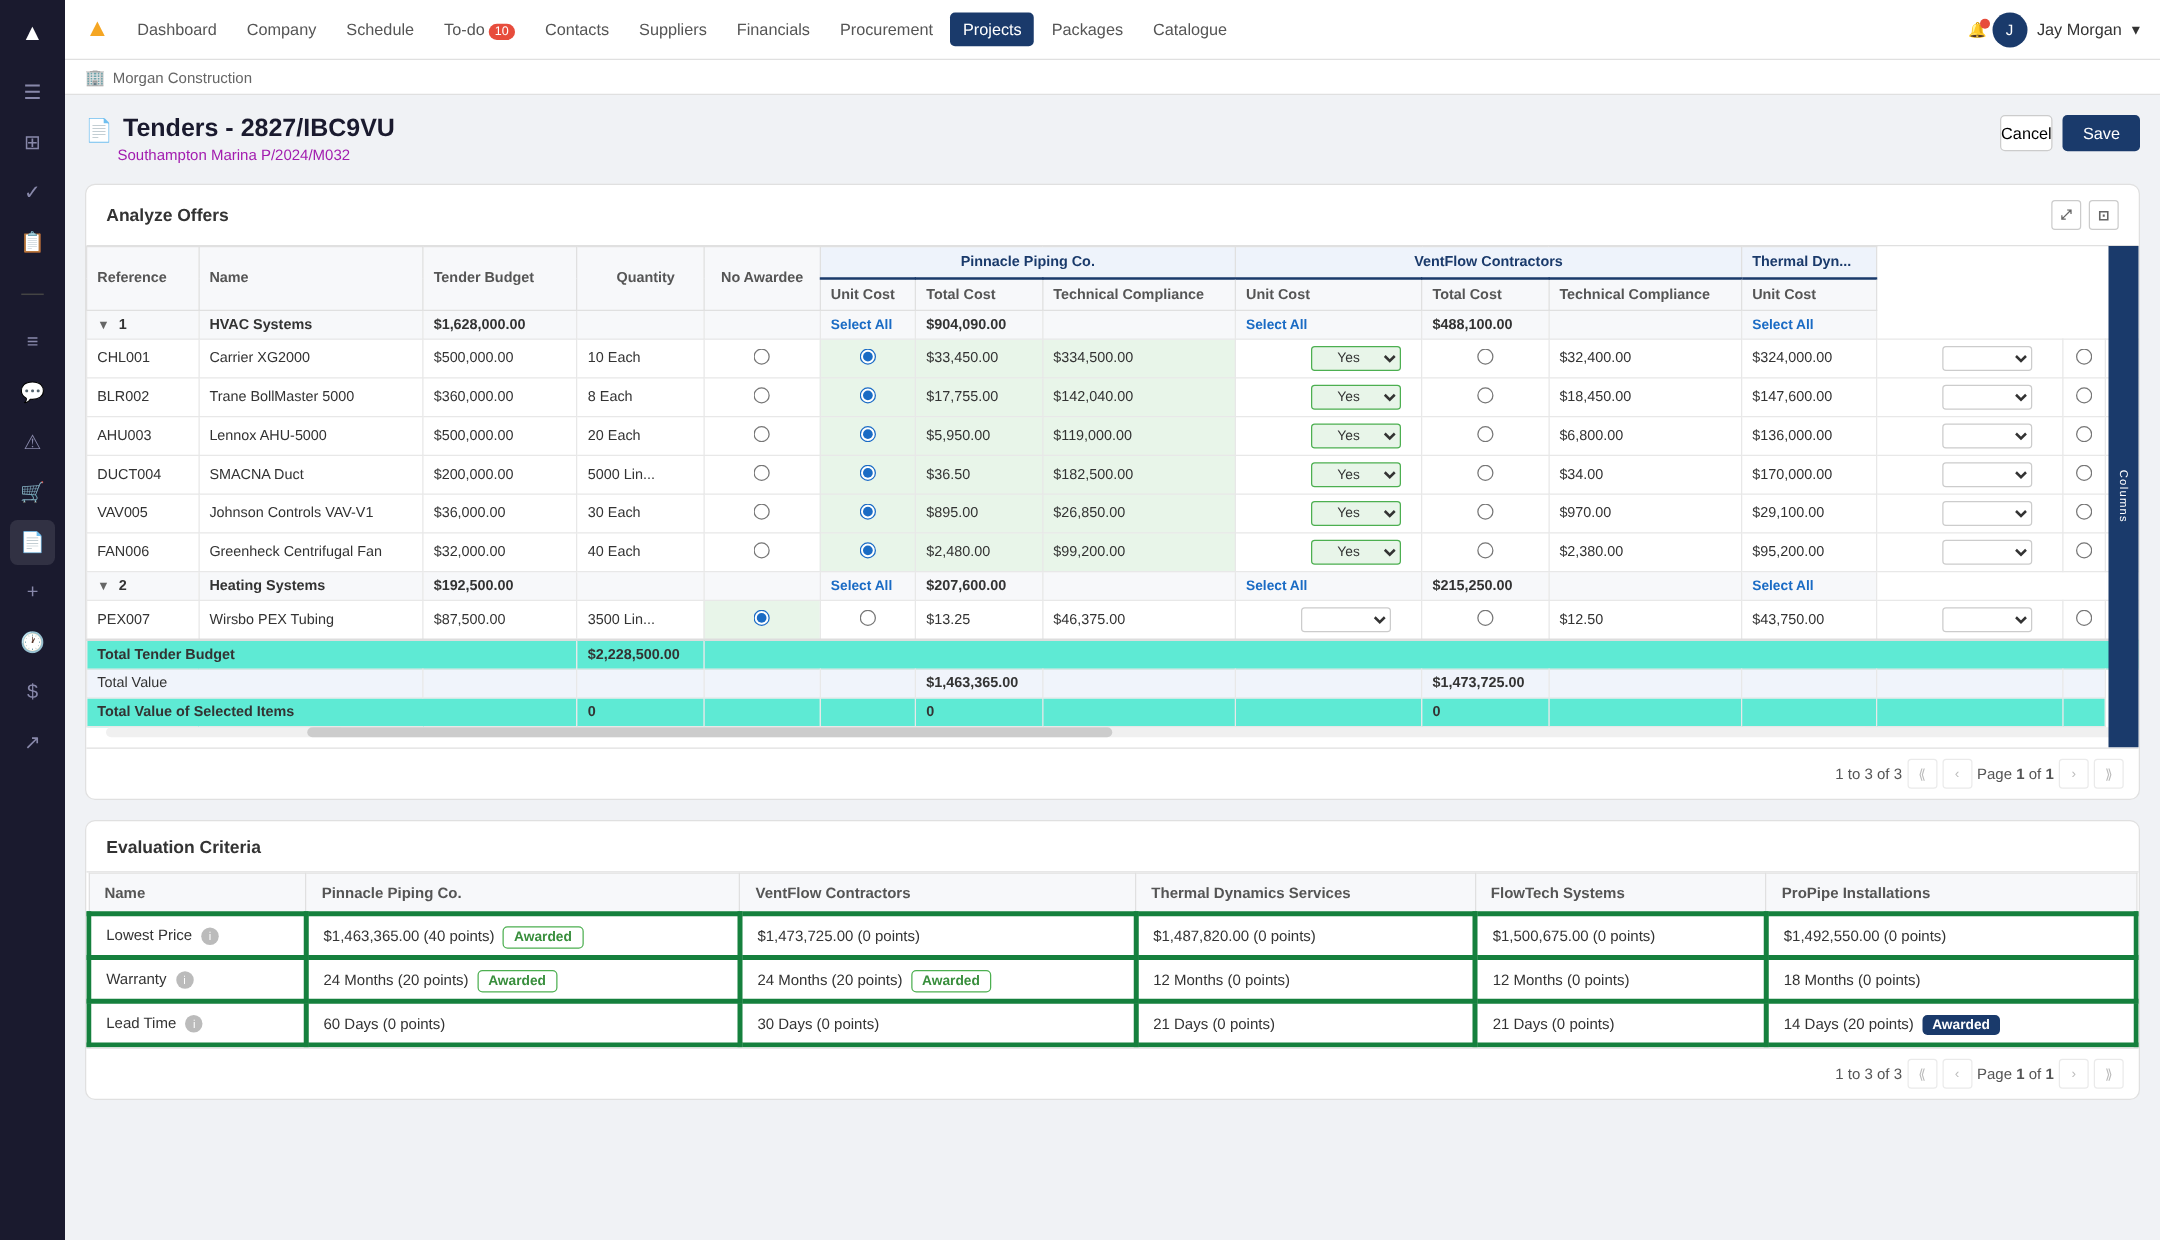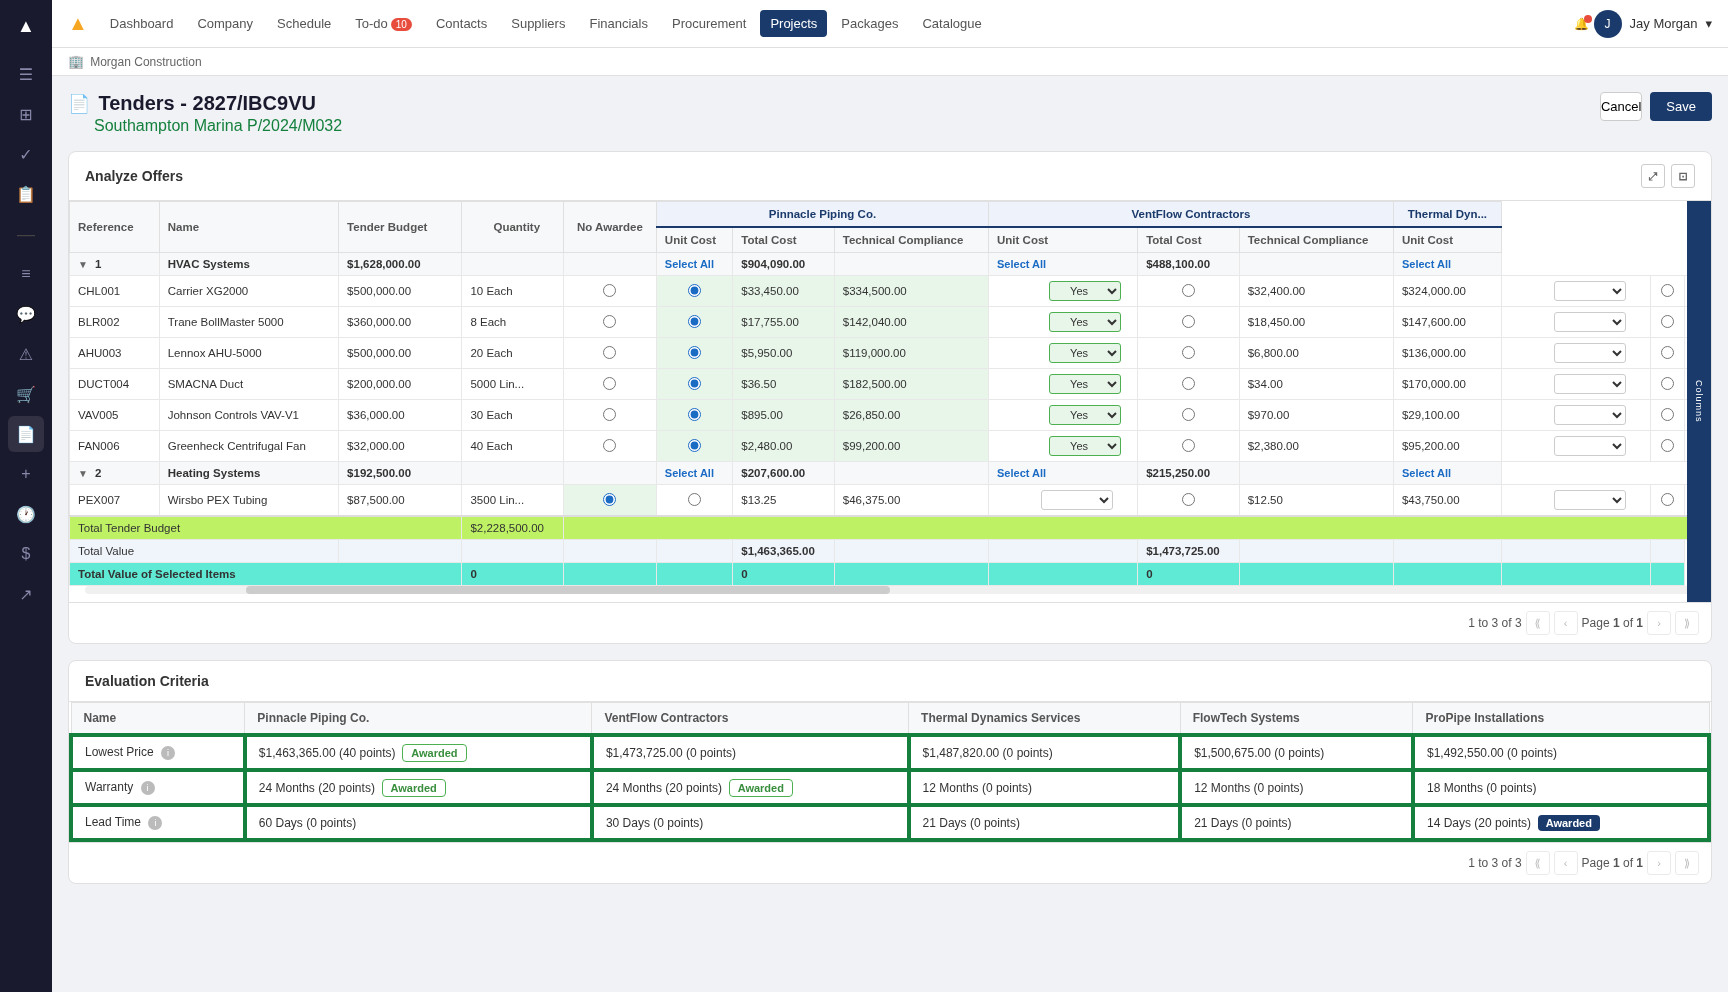--- a/index.html
+++ b/index.html
@@ -31,21 +31,21 @@
     .breadcrumb-icon { font-size: 13px; }
 
     
     .page-content { flex: 1; overflow-y: auto; padding: 16px; display: flex; flex-direction: column; gap: 16px; background: #f0f2f5; }
 
     
     .page-header { display: flex; align-items: flex-start; justify-content: space-between; }
     .page-title-wrap { display: flex; flex-direction: column; gap: 2px; }
     .page-title { display: flex; align-items: center; gap: 8px; font-size: 20px; font-weight: 600; color: #1a1a2e; }
     .page-title-icon { color: #1a6bc4; font-size: 18px; }
-    .page-subtitle { font-size: 16px; color: #15803d; margin-left: 26px; }
+    .page-subtitle { font-size: 12px; color: #a21caf; margin-left: 26px; }
     .header-actions { display: flex; gap: 8px; }
     .btn-cancel { padding: 6px 0; border: 1px solid #ccc; background: #fff; border-radius: 4px; cursor: pointer; font-size: 13px; }
     .btn-save { padding: 6px 16px; background: #1a3a6b; color: #fff; border: none; border-radius: 4px; cursor: pointer; font-size: 13px; }
 
     
     .card { background: #fff; border-radius: 8px; border: 1px solid #e0e0e0; overflow: hidden; }
     .card-header { padding: 12px 16px; font-size: 14px; font-weight: 600; color: #333; border-bottom: 1px solid #e0e0e0; display: flex; align-items: center; justify-content: space-between; }
     .card-header-actions { display: flex; gap: 6px; }
     .icon-btn { width: 24px; height: 24px; border: 1px solid #ccc; border-radius: 3px; display: flex; align-items: center; justify-content: center; cursor: pointer; font-size: 11px; color: #666; background: #fff; }
 
@@ -60,21 +60,21 @@
 
     .select-all-link { color: #1a6bc4; cursor: pointer; font-size: 11px; }
     .radio-input { cursor: pointer; accent-color: #1a6bc4; }
 
     .yes-select { border: 1px solid #ccc; border-radius: 3px; padding: 2px 16px; font-size: 11px; background: #fff; color: #333; cursor: pointer; min-width: 70px; margin-left: 44px; }
     .yes-select.highlighted { background: #e8f5e9; border-color: #4caf50; }
 
     .row-header td { font-weight: 600; background: #f7f8fa; }
     .collapse-btn { cursor: pointer; font-size: 10px; margin-right: 4px; color: #666; }
 
-    .total-row td { font-weight: 400; background: #bef264; border-top: 2px solid #ddd; }
+    .total-row td { font-weight: 700; background: #5eead4; border-top: 2px solid #ddd; }
     .total-val-row td { background: #f0f4fb; }
 
     .pagination { display: flex; align-items: center; justify-content: flex-end; padding: 8px 12px; gap: 4px; font-size: 12px; color: #555; border-top: 1px solid #e0e0e0; }
     .page-btn { width: 24px; height: 24px; border: 1px solid #ccc; background: #fff; border-radius: 3px; display: flex; align-items: center; justify-content: center; cursor: pointer; font-size: 11px; color: #555; }
     .page-btn:disabled, .page-btn.disabled { opacity: 0.4; cursor: default; }
     .page-bold { font-weight: 700; }
 
     
     .cell-highlight { background: #e8f5e9 !important; }
 
@@ -179,21 +179,21 @@
               <th rowspan="2" style="min-width:80px;">Reference</th>
               <th rowspan="2" style="min-width:160px;">Name</th>
               <th rowspan="2" style="min-width:110px;">Tender Budget</th>
               <th rowspan="2" style="min-width:80px;padding-left:31px;">Quantity</th>
               <th rowspan="2" class="th-no-awardee" style="min-width:70px; text-align:center;"><span>No Awardee</span></th>
 
               <th colspan="3" class="th-group" style="text-align:center;">Pinnacle Piping Co.</th>
 
               <th colspan="3" class="th-group" style="text-align:center;">VentFlow Contractors</th>
 
-              <th colspan="1" class="th-group" style="text-align:center;margin-left:32px;">Thermal Dyn...</th>
+              <th colspan="1" class="th-group" style="text-align:left;margin-left:32px;">Thermal Dyn...</th>
             </tr>
             <tr>
               <th>Unit Cost</th>
               <th>Total Cost</th>
               <th>Technical Compliance</th>
               <th>Unit Cost</th>
               <th>Total Cost</th>
               <th>Technical Compliance</th>
               <th>Unit Cost</th>
             </tr>

